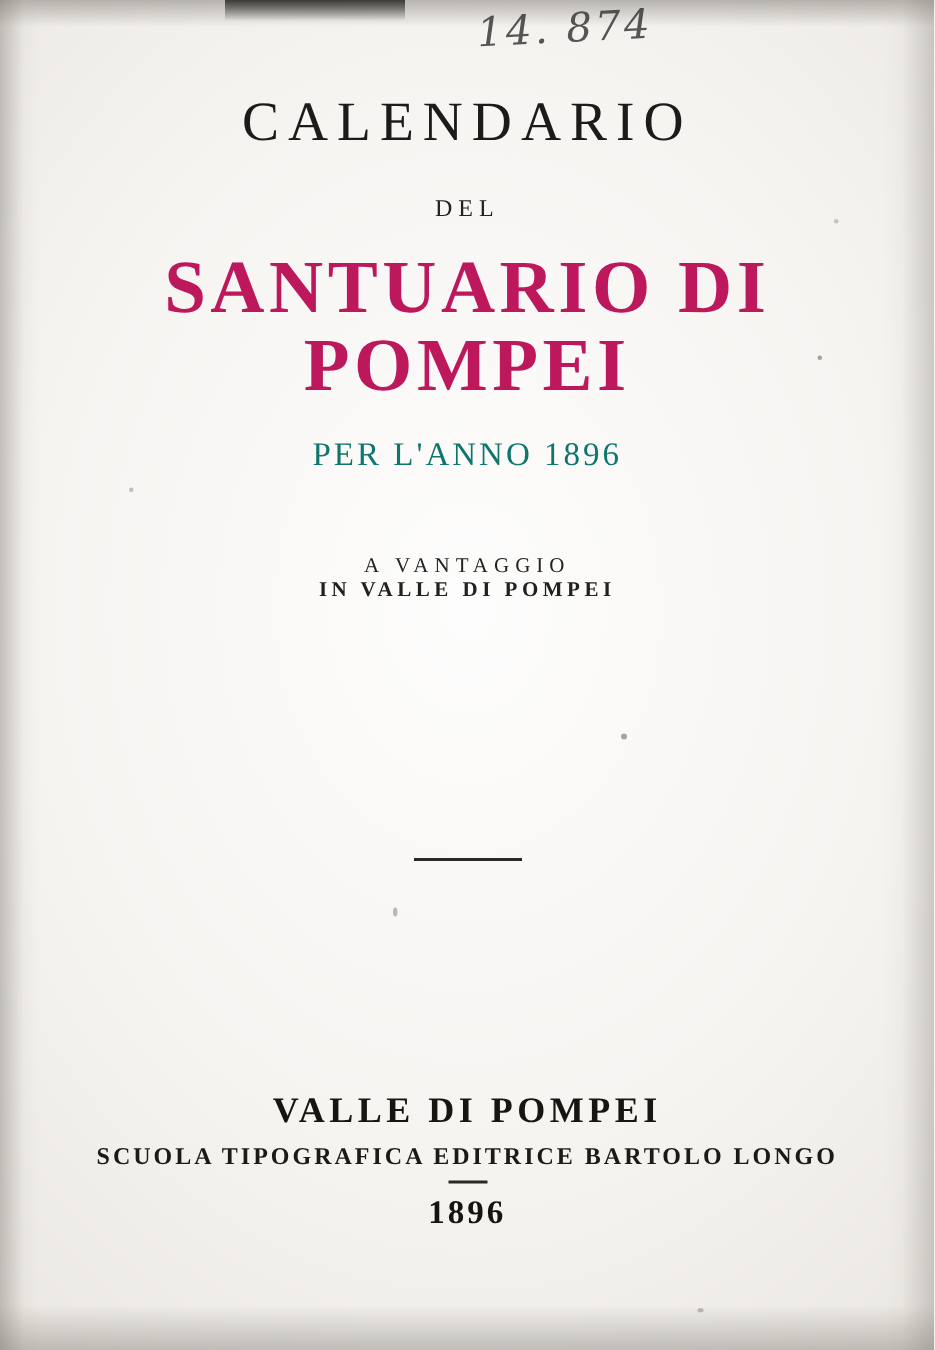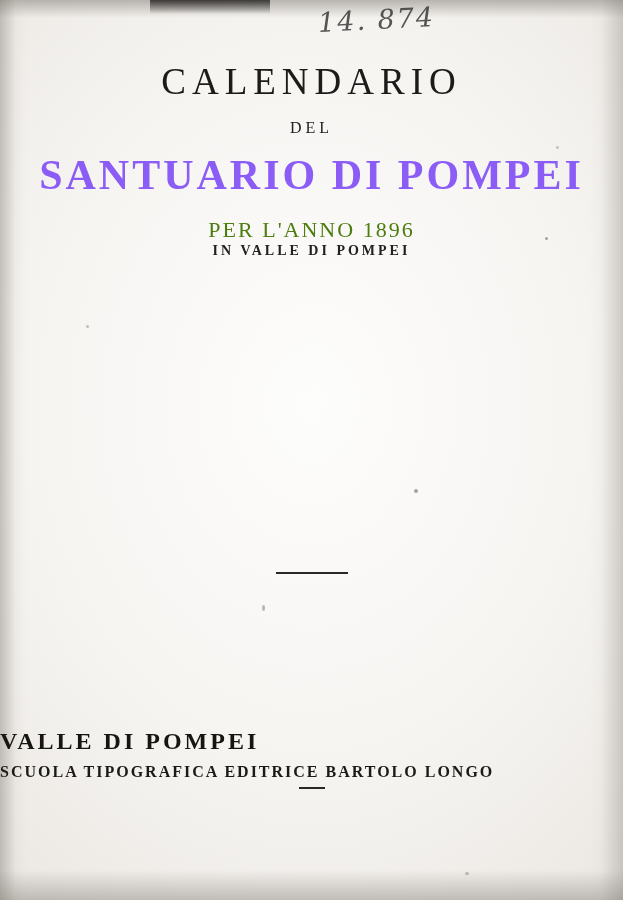--- a/index.html
+++ b/index.html
@@ -87,39 +87,39 @@
 
   .t-main {
     font-family: "Liberation Serif", serif;
     font-size: 37px;
     letter-spacing: 6px;
     color: #1d1b19;
     line-height: 1.1;
     font-weight: 400;
   }
   .t-del {
-    margin-top: 16px;
+    margin-top: 28px;
     font-size: 16px;
     letter-spacing: 4px;
     color: #232120;
   }
   .t-big {
     margin-top: 16px;
     font-family: "Liberation Serif", serif;
-    font-size: 42px;
+    font-size: 50px;
     font-weight: 700;
     letter-spacing: 3px;
-    color: #8b5cf6;
+    color: #be185d;
     line-height: 1.05;
   }
   .t-anno {
     margin-top: 20px;
     font-size: 22px;
     letter-spacing: 2px;
-    color: #4d7c0f;
+    color: #0f766e;
   }
   .t-vantaggio {
     margin-top: 54px;
     font-size: 14px;
     letter-spacing: 4px;
     color: #242220;
   }
   .t-orfanelle {
     margin-top: 22px;
     font-size: 20px;
@@ -142,21 +142,21 @@
     width: 72px;
     height: 2px;
     background: #2a2724;
   }
 
   .imprint {
     position: absolute;
     left: 0;
     right: 0;
     top: 728px;
-    text-align: left;
+    text-align: center;
   }
   .im-city {
     font-size: 24px;
     font-weight: 700;
     letter-spacing: 3px;
     color: #17150f;
   }
   .im-press {
     margin-top: 8px;
     font-size: 16px;
@@ -209,25 +209,27 @@
   <div class="content">
 
     <div class="handwriting">14. 874</div>
 
     <div class="title-block">
       <div class="t-main">CALENDARIO</div>
       <div class="t-del">DEL</div>
       <div class="t-big">SANTUARIO DI POMPEI</div>
       <div class="t-anno">PER L'ANNO 1896</div>
 
+      <div class="t-vantaggio">A VANTAGGIO</div>
       <div class="t-valle-small">IN VALLE DI POMPEI</div>
     </div>
 
     <div class="rule"></div>
 
     <div class="imprint">
       <div class="im-city">VALLE DI POMPEI</div>
       <div class="im-press">SCUOLA TIPOGRAFICA EDITRICE BARTOLO LONGO</div>
       <div class="im-dash"></div>
+      <div class="im-year">1896</div>
     </div>
 
   </div>
 </div>
 
 </body></html>

